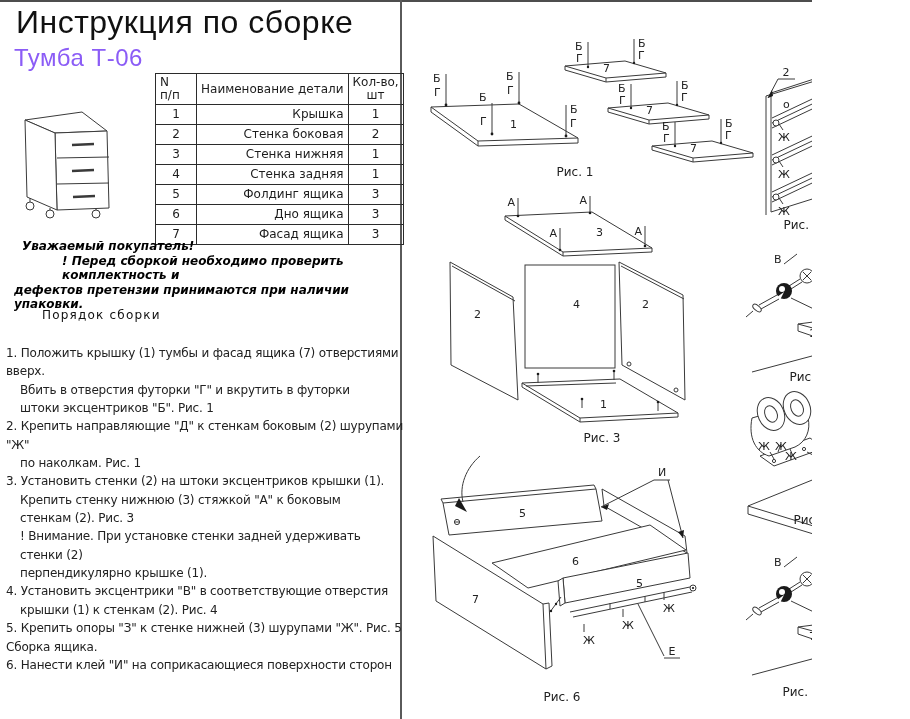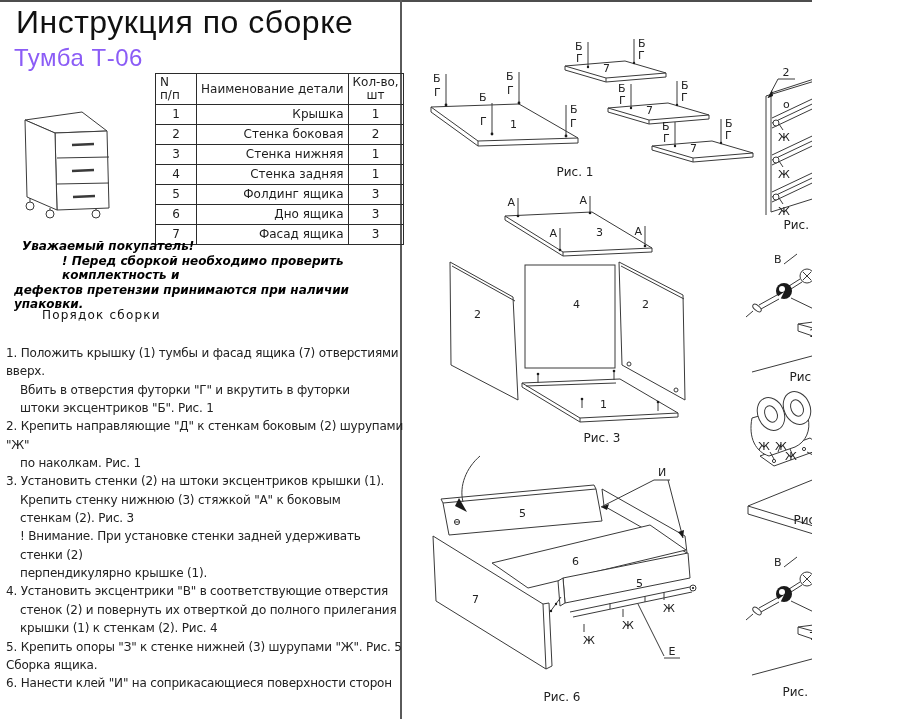--- a/index.html
+++ b/index.html
@@ -137,21 +137,20 @@
     <div class="cont">Вбить в отверстия футорки "Г" и вкрутить в футорки</div>
     <div class="cont">штоки эксцентриков "Б". Рис. 1</div>
     <div>2. Крепить направляющие "Д" к стенкам боковым (2) шурупами "Ж"</div>
     <div class="cont">по наколкам. Рис. 1</div>
     <div>3. Установить стенки (2) на штоки эксцентриков крышки (1).</div>
     <div class="cont">Крепить стенку нижнюю (3) стяжкой "А" к боковым</div>
     <div class="cont">стенкам (2). Рис. 3</div>
     <div class="cont">! Внимание. При установке стенки задней удерживать стенки (2)</div>
     <div class="cont">перпендикулярно крышке (1).</div>
     <div>4. Установить эксцентрики "В" в соответствующие отверстия</div>
-    <div class="cont">стенок (2) и повернуть их отверткой до полного прилегания</div>
     <div class="cont">крышки (1) к стенкам (2). Рис. 4</div>
     <div>5. Крепить опоры "З" к стенке нижней (3) шурупами "Ж". Рис. 5</div>
     <div>Сборка ящика.</div>
     <div>6. Нанести клей "И" на соприкасающиеся поверхности сторон</div>
 
   </div>
 
   <svg class="fig-svg" width="510" height="719" viewBox="0 0 510 719">
 
     <g>

